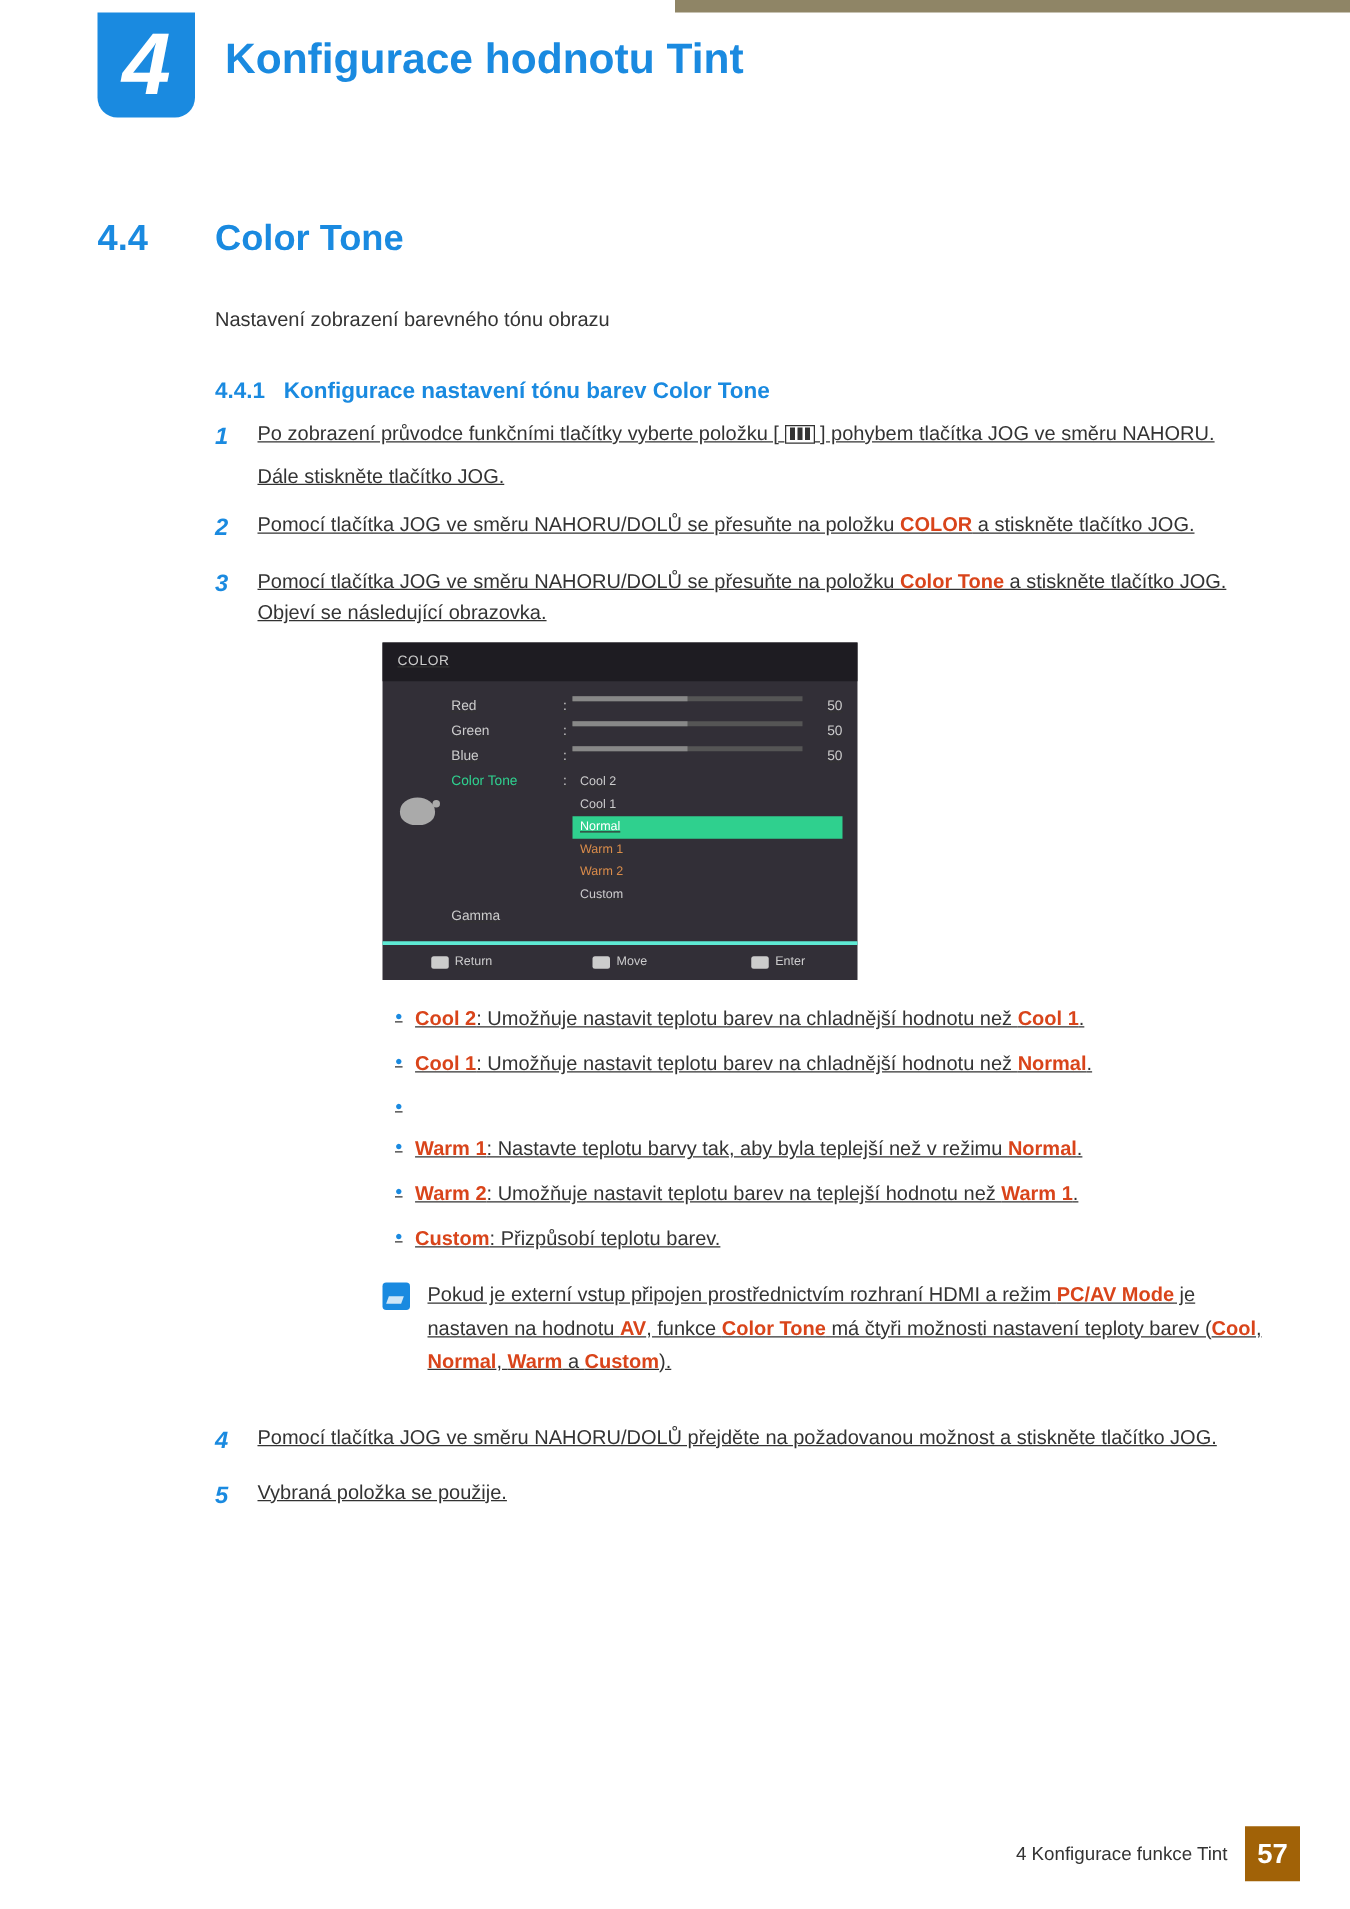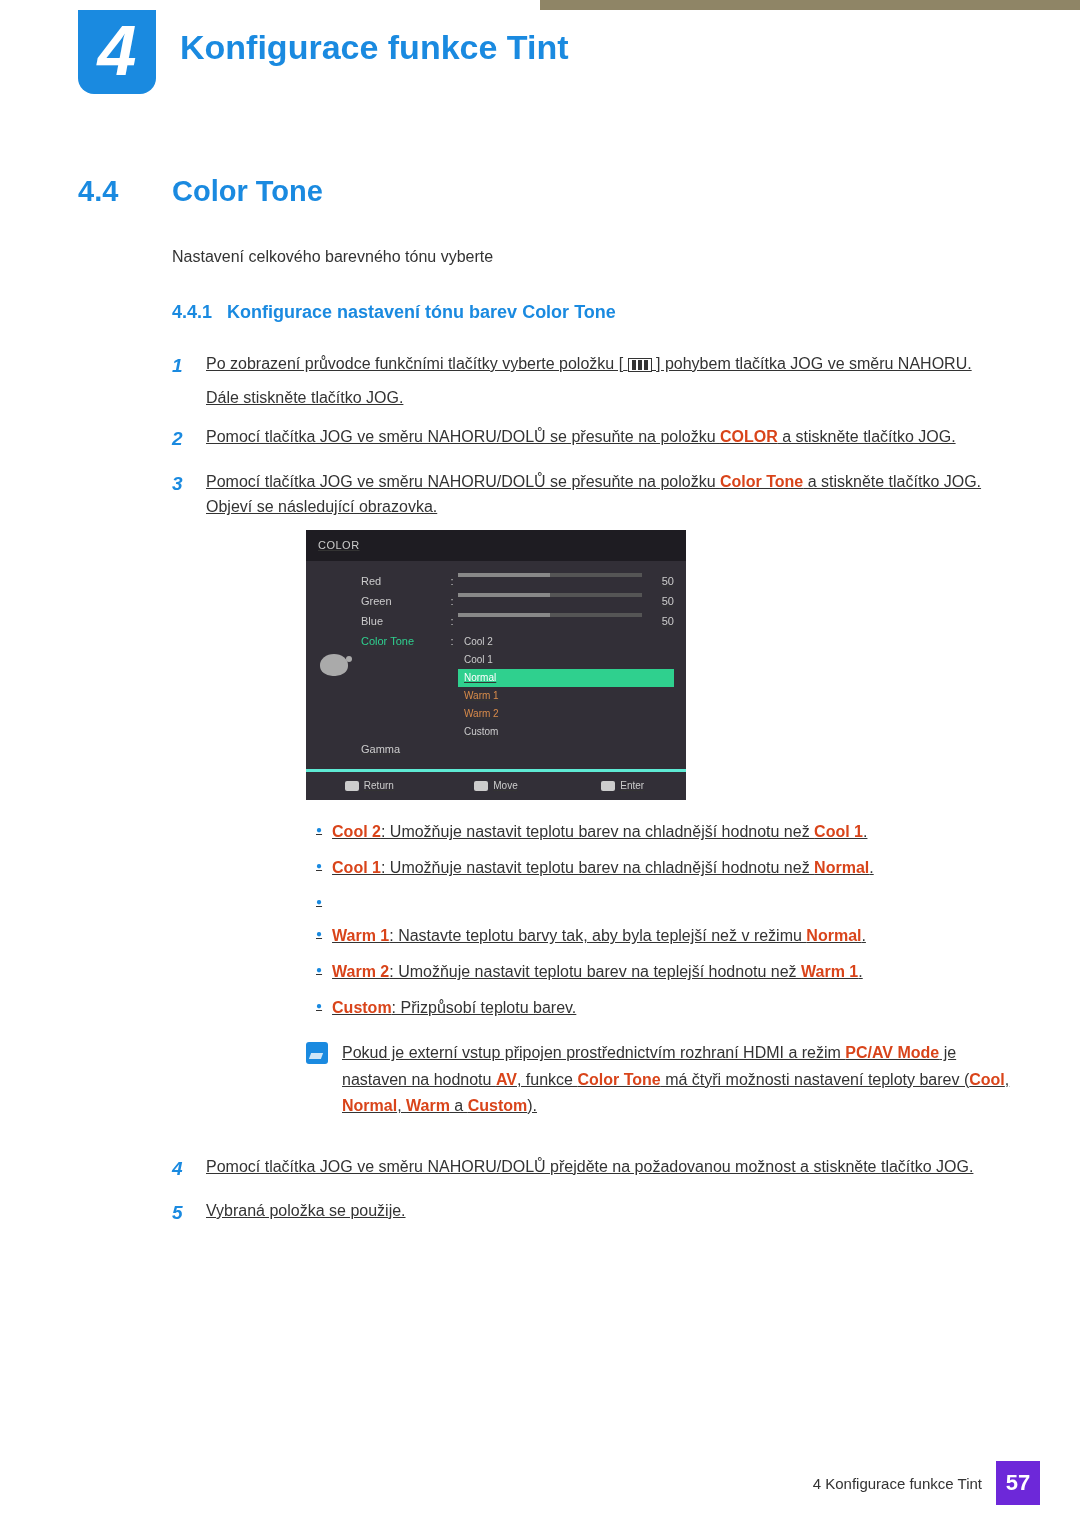--- a/index.html
+++ b/index.html
@@ -46,21 +46,21 @@
   .content {
     position: absolute;
     left: 78px;
     right: 61px;
     top: 175px;
   }
   .section-row { display: flex; gap: 24px; margin-bottom: 40px; }
   .section-num { font-size: 29px; color: #1a8ae0; font-weight: bold; min-width: 70px; }
   .section-title { font-size: 29px; color: #1a8ae0; font-weight: bold; }
   .intro { margin-left: 94px; font-size: 16px; color: #333; margin-bottom: 36px; }
-  .subsection { margin-left: 94px; font-size: 18px; color: #1a8ae0; font-weight: bold; margin-bottom: 28px; }
+  .subsection { margin-left: 94px; font-size: 18px; color: #1a8ae0; font-weight: bold; margin-bottom: 12px; }
   .steps { margin-left: 94px; }
   .step { display: flex; gap: 16px; margin-bottom: 14px; font-size: 16px; line-height: 1.6; }
   .step-num { color: #1a8ae0; font-style: italic; font-weight: bold; font-size: 19px; min-width: 18px; }
   .step-body { flex: 1; text-decoration: underline; }
   .highlight-red { color: #d9441a; font-weight: bold; }
   .menu-icon {
     display: inline-block;
     vertical-align: middle;
     border: 1.5px solid #333;
     padding: 1px 2px;
@@ -108,47 +108,47 @@
   .footer {
     position: absolute;
     bottom: 22px;
     right: 40px;
     display: flex;
     align-items: center;
     gap: 14px;
   }
   .footer-text { font-size: 15px; color: #333; }
   .footer-page {
-    background: #6d28d9;
+    background: #a16207;
     color: #fff;
     width: 44px;
     height: 44px;
     display: flex;
     align-items: center;
     justify-content: center;
     font-size: 22px;
     font-weight: bold;
   }
 </style>
 </head>
 <body>
 
 <div class="header-bar"></div>
 
 <div class="chapter-badge">4</div>
-<div class="chapter-title">Konfigurace funkce Tint</div>
+<div class="chapter-title">Konfigurace hodnotu Tint</div>
 
 <div class="content">
 
   <div class="section-row">
     <div class="section-num">4.4</div>
     <div class="section-title">Color Tone</div>
   </div>
 
-  <div class="intro">Nastavení celkového barevného tónu vyberte</div>
+  <div class="intro">Nastavení zobrazení barevného tónu obrazu</div>
 
   <div class="subsection">
     <span>4.4.1</span>&nbsp;&nbsp;
     <span>Konfigurace nastavení tónu barev Color Tone</span>
   </div>
 
   <div class="steps">
 
     <div class="step">
       <div class="step-num">1</div>

